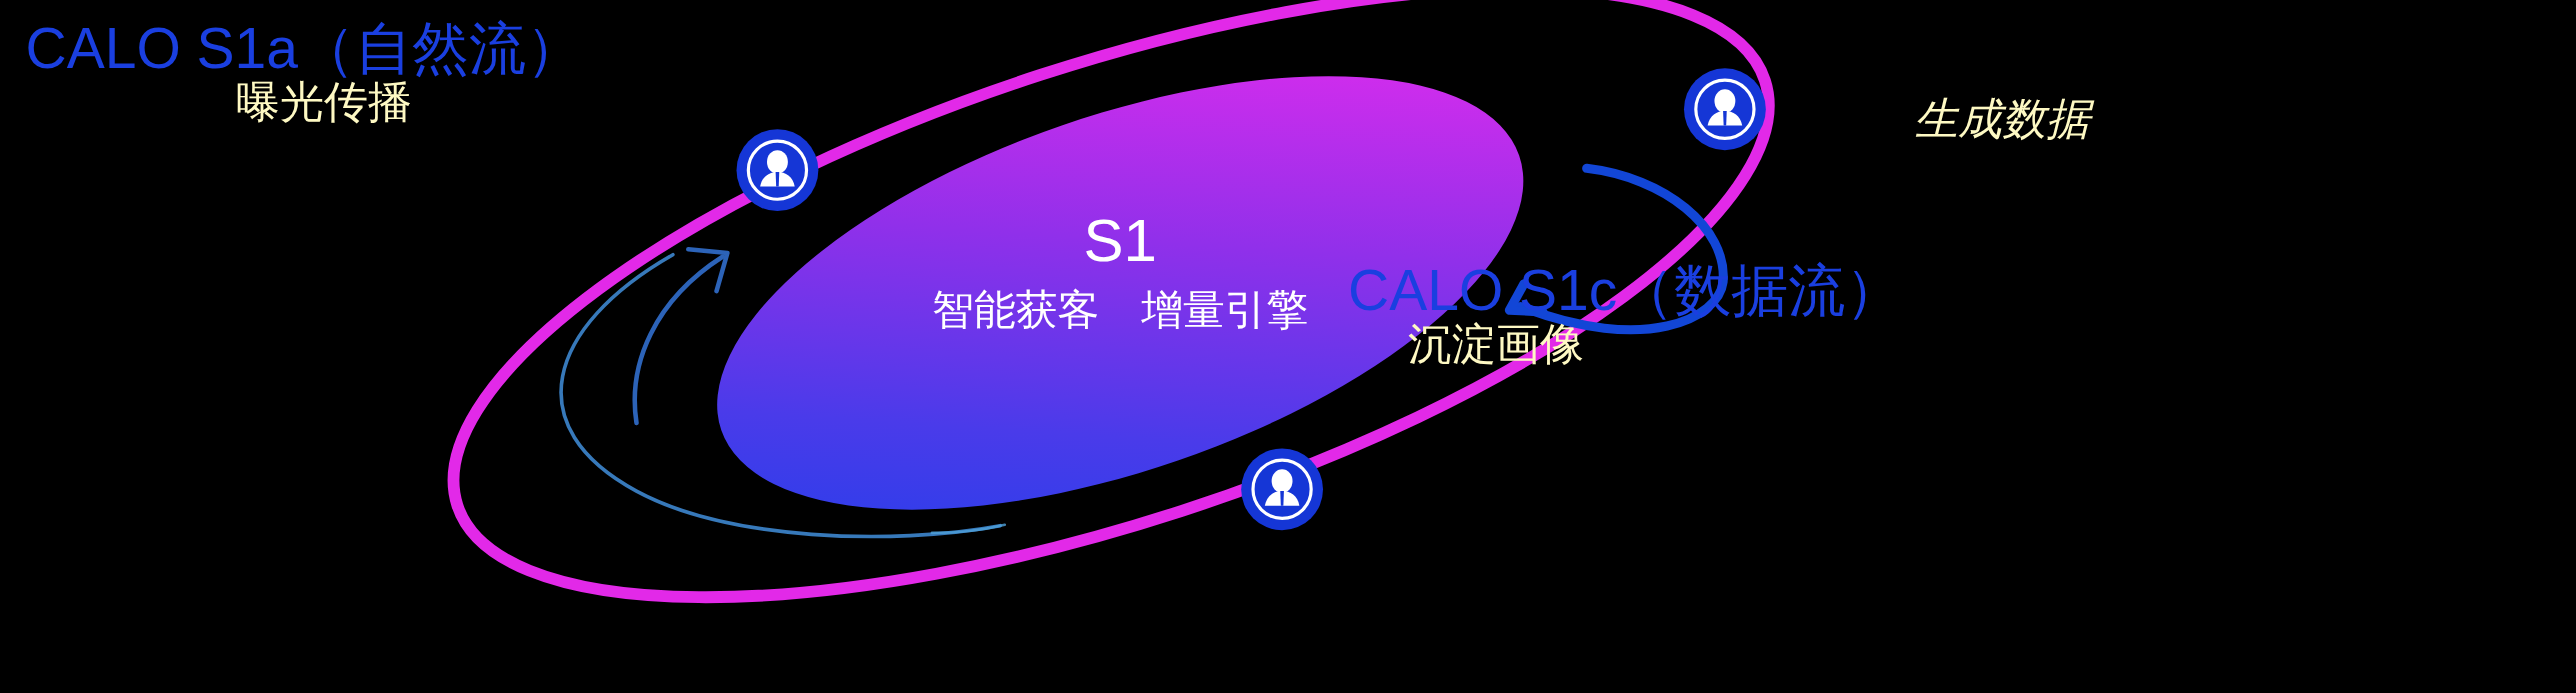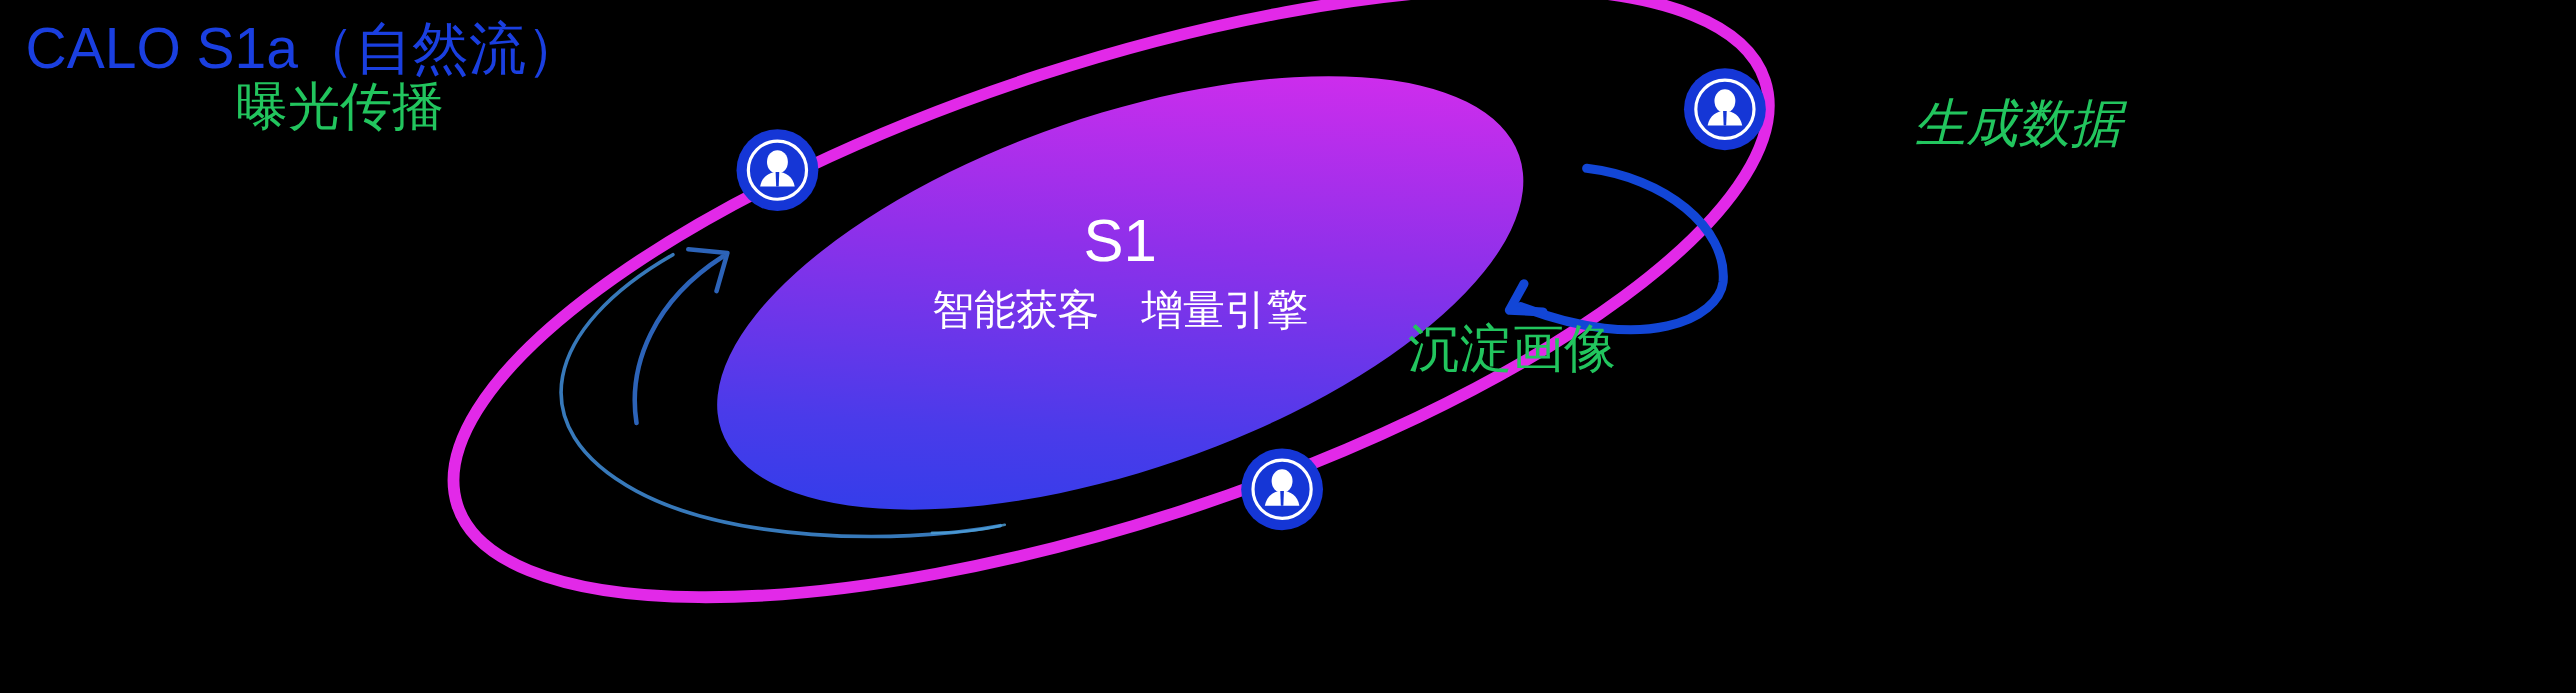--- a/index.html
+++ b/index.html
@@ -29,22 +29,22 @@
     white-space: nowrap;
     line-height: 1.1;
     user-select: none;
   }
   .lbl-title {
     color: #1A3FE0;
     font-size: 57px;
     letter-spacing: 0px;
   }
   .lbl-sub {
-    color: #22c55e;
-    font-size: 52px;
+    color: #fef9c3;
+    font-size: 44px;
   }
   
   #lbl-s1a-title { left: 25.5px;  top: 17.3px;  }
   #lbl-s1a-sub   { left: 236px; top: 78px;  }
   #lbl-s1b-title { left: 1814px; top: 33px; }
   #lbl-s1b-sub   { left: 1914px; top: 95px; font-style: italic;}
   #lbl-s1c-title { left: 1348px; top: 259px;}
   #lbl-s1c-sub   { left: 1408px; top: 320px; text-align: center;}
 </style>
 </head>
@@ -124,16 +124,17 @@
 
     <text x="1232" y="287" text-anchor="middle" fill="#FFFFFF" font-family="Liberation Sans, sans-serif" font-size="66">S1</text>
     <text x="1232" y="356" text-anchor="middle" fill="#FFFFFF" font-family="Liberation Sans, sans-serif" font-size="46">智能获客　增量引擎</text>
   </svg>
 
   <div class="lbl lbl-title" id="lbl-s1a-title">CALO S1a（自然流）</div>
   <div class="lbl lbl-sub" id="lbl-s1a-sub">曝光传播</div>
 
   <div class="lbl lbl-sub" id="lbl-s1b-sub">生成数据</div>
 
+  <div class="lbl lbl-title" id="lbl-s1c-title">CALO S1c（数据流）</div>
   <div class="lbl lbl-sub" id="lbl-s1c-sub">沉淀画像</div>
 
 </div>
 
 
 </body></html>

